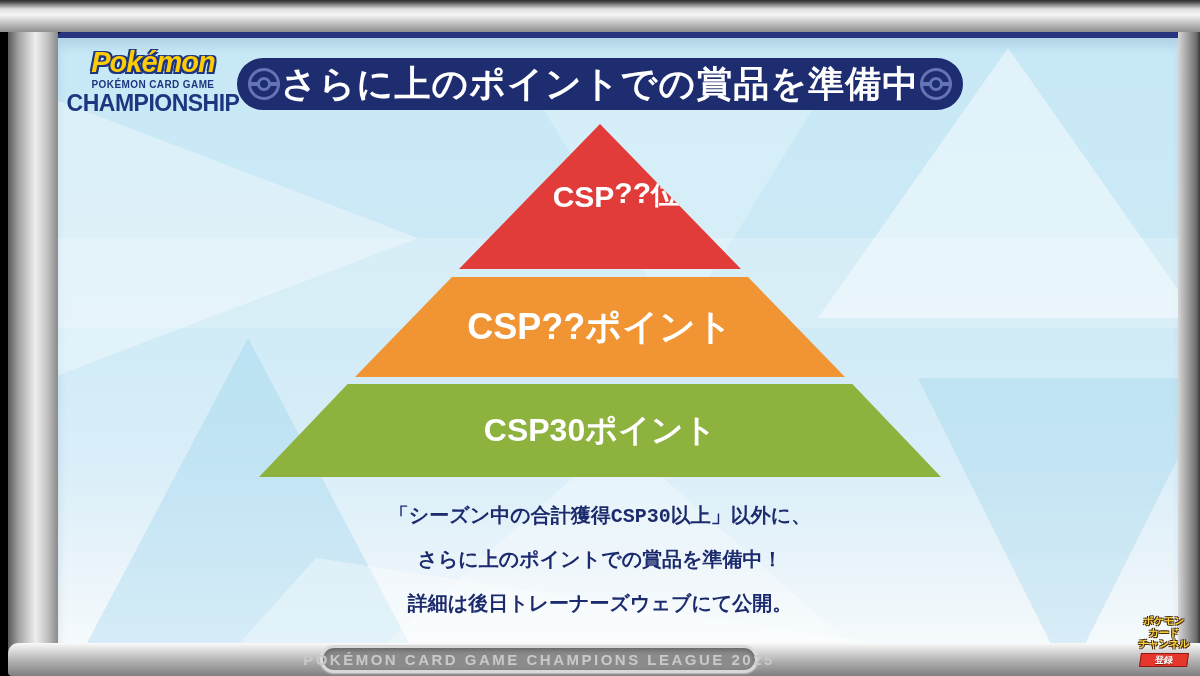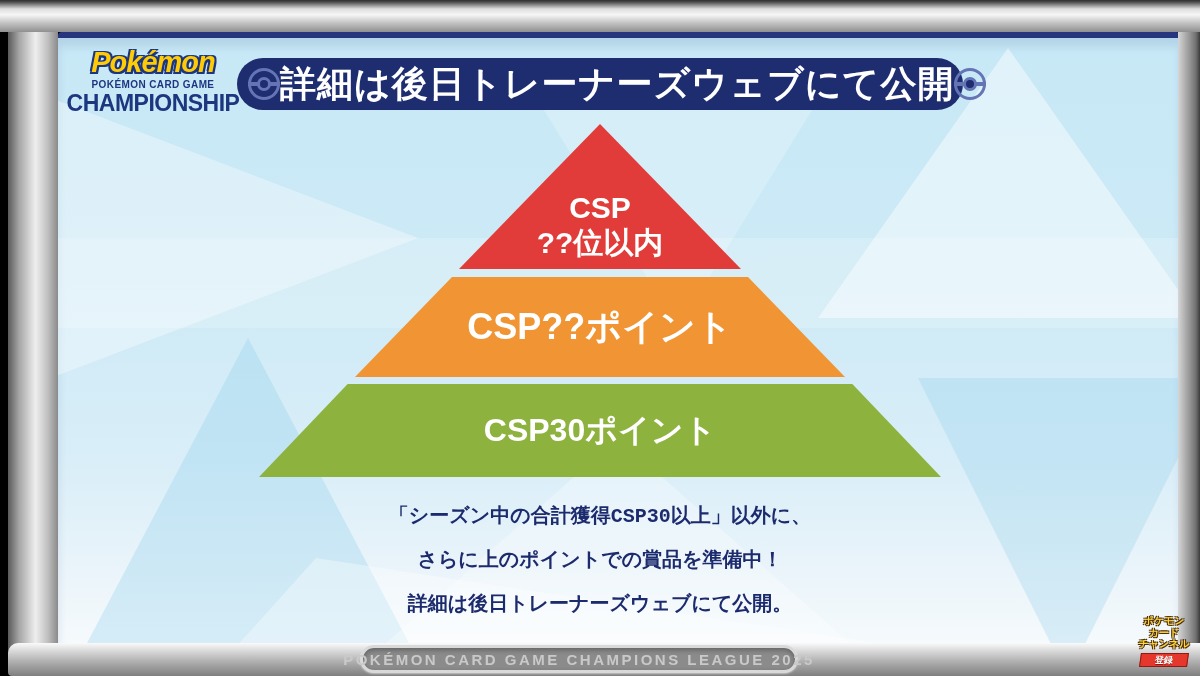--- a/index.html
+++ b/index.html
@@ -9,21 +9,21 @@
   .rail{position:absolute;}
   .rail-top{left:0;top:0;width:1200px;height:32px;z-index:6;
     background:linear-gradient(180deg,#2e2e2e 0%,#4a4a4a 6%,#dedede 28%,#f6f6f6 46%,#c2c2c2 72%,#8f8f8f 100%);}
   .rail-left{left:8px;top:6px;width:50px;height:664px;z-index:5;border-radius:18px 0 0 18px;
     background:linear-gradient(90deg,#5a5a5a 0%,#a5a5a5 22%,#eeeeee 55%,#bfbfbf 80%,#8a8a8a 100%);}
   .rail-right{left:1178px;top:6px;width:22px;height:664px;z-index:5;
     background:linear-gradient(90deg,#d6d6d6 0%,#a0a0a0 45%,#6f6f6f 82%,#3a3a3a 100%);}
   .rail-bottom{left:8px;top:643px;width:1192px;height:33px;z-index:6;border-radius:10px 0 0 4px;
     background:linear-gradient(180deg,#fafafa 0%,#dcdcdc 22%,#ababab 60%,#7f7f7f 100%);}
   
-  .plate{position:absolute;left:360px;top:645px;width:438px;height:28px;z-index:7;
+  .plate{position:absolute;left:320px;top:645px;width:438px;height:28px;z-index:7;
     border-radius:15px;background:#8b8b8b;border:3px solid #d9d9d9;box-sizing:border-box;
     box-shadow:inset 0 2px 5px rgba(0,0,0,.3), 0 1px 2px rgba(255,255,255,.5);
     display:flex;align-items:center;justify-content:center;}
   .plate span{color:#c9c9c9;font-size:15px;font-weight:bold;letter-spacing:2.5px;white-space:nowrap;}
   
   .slide{position:absolute;left:58px;top:32px;width:1122px;height:611px;z-index:3;
     border-top:6px solid #27357f;box-sizing:border-box;border-radius:4px 4px 0 0;overflow:hidden;
     background:linear-gradient(180deg,#c7e8f6 0%,#cdeaf6 40%,#d9eef8 70%,#eaf4fa 88%,#f5fafc 100%);
     box-shadow:inset 0 8px 10px rgba(30,60,120,.12);padding-left:16px;}
   .facet{position:absolute;}
@@ -42,21 +42,21 @@
   
   .title-pill{position:absolute;left:179px;top:20px;width:726px;height:52px;z-index:4;
     background:#1e2d70;border-radius:26px;display:flex;align-items:center;justify-content:space-between;
     padding:0 11px;box-sizing:border-box;}
   .title-pill .t{color:#fff;font-size:36px;font-weight:bold;letter-spacing:1px;white-space:nowrap;}
   .pokeball{width:32px;height:32px;border:3px solid #6474b4;border-radius:50%;position:relative;box-sizing:border-box;flex:0 0 auto;}
   .pokeball::before{content:"";position:absolute;left:-3px;right:-3px;top:50%;height:4px;margin-top:-2px;background:#6474b4;}
   .pokeball::after{content:"";position:absolute;left:50%;top:50%;width:14px;height:14px;margin:-7px 0 0 -7px;
     border:3.5px solid #6474b4;border-radius:50%;background:#1e2d70;box-sizing:border-box;}
   
-  .tier{position:absolute;display:flex;flex-direction:column;align-items:center;justify-content:flex-end;z-index:3;}
+  .tier{position:absolute;display:flex;flex-direction:row;align-items:center;justify-content:flex-end;z-index:3;}
   .tier .txt{color:#fff;font-weight:bold;white-space:nowrap;text-align:center;}
   .tier-top{left:401px;top:86px;width:282px;height:145px;background:#e13c39;
     clip-path:polygon(50% 0,100% 100%,0 100%);}
   .tier-top .l1{font-size:30px;line-height:34px;}
   .tier-top .l2{font-size:30px;line-height:36px;margin-bottom:8px;}
   .tier-mid{left:297px;top:239px;width:490px;height:100px;background:#f09434;
     clip-path:polygon(19.8% 0,80.2% 0,100% 100%,0 100%);justify-content:center;}
   .tier-mid .l1{font-size:36px;}
   .tier-bot{left:201px;top:346px;width:682px;height:93px;background:#8db23d;
     clip-path:polygon(13% 0,87% 0,100% 100%,0 100%);justify-content:center;}
@@ -100,21 +100,21 @@
     </div>
 
     <div class="logo">
       <div class="poke">Pokémon</div>
       <div class="cardgame">POKÉMON CARD GAME</div>
       <div class="champ">CHAMPIONSHIP</div>
     </div>
 
     <div class="title-pill">
       <span class="pokeball"></span>
-      <span class="t">詳細は後日トレーナーズウェブにて公開</span>
+      <span class="t">さらに上のポイントでの賞品を準備中</span>
       <span class="pokeball"></span>
     </div>
 
     <div class="tier tier-top">
       <div class="txt l1">CSP</div>
       <div class="txt l2">??位以内</div>
     </div>
     <div class="tier tier-mid">
       <div class="txt l1">CSP??ポイント</div>
     </div>

